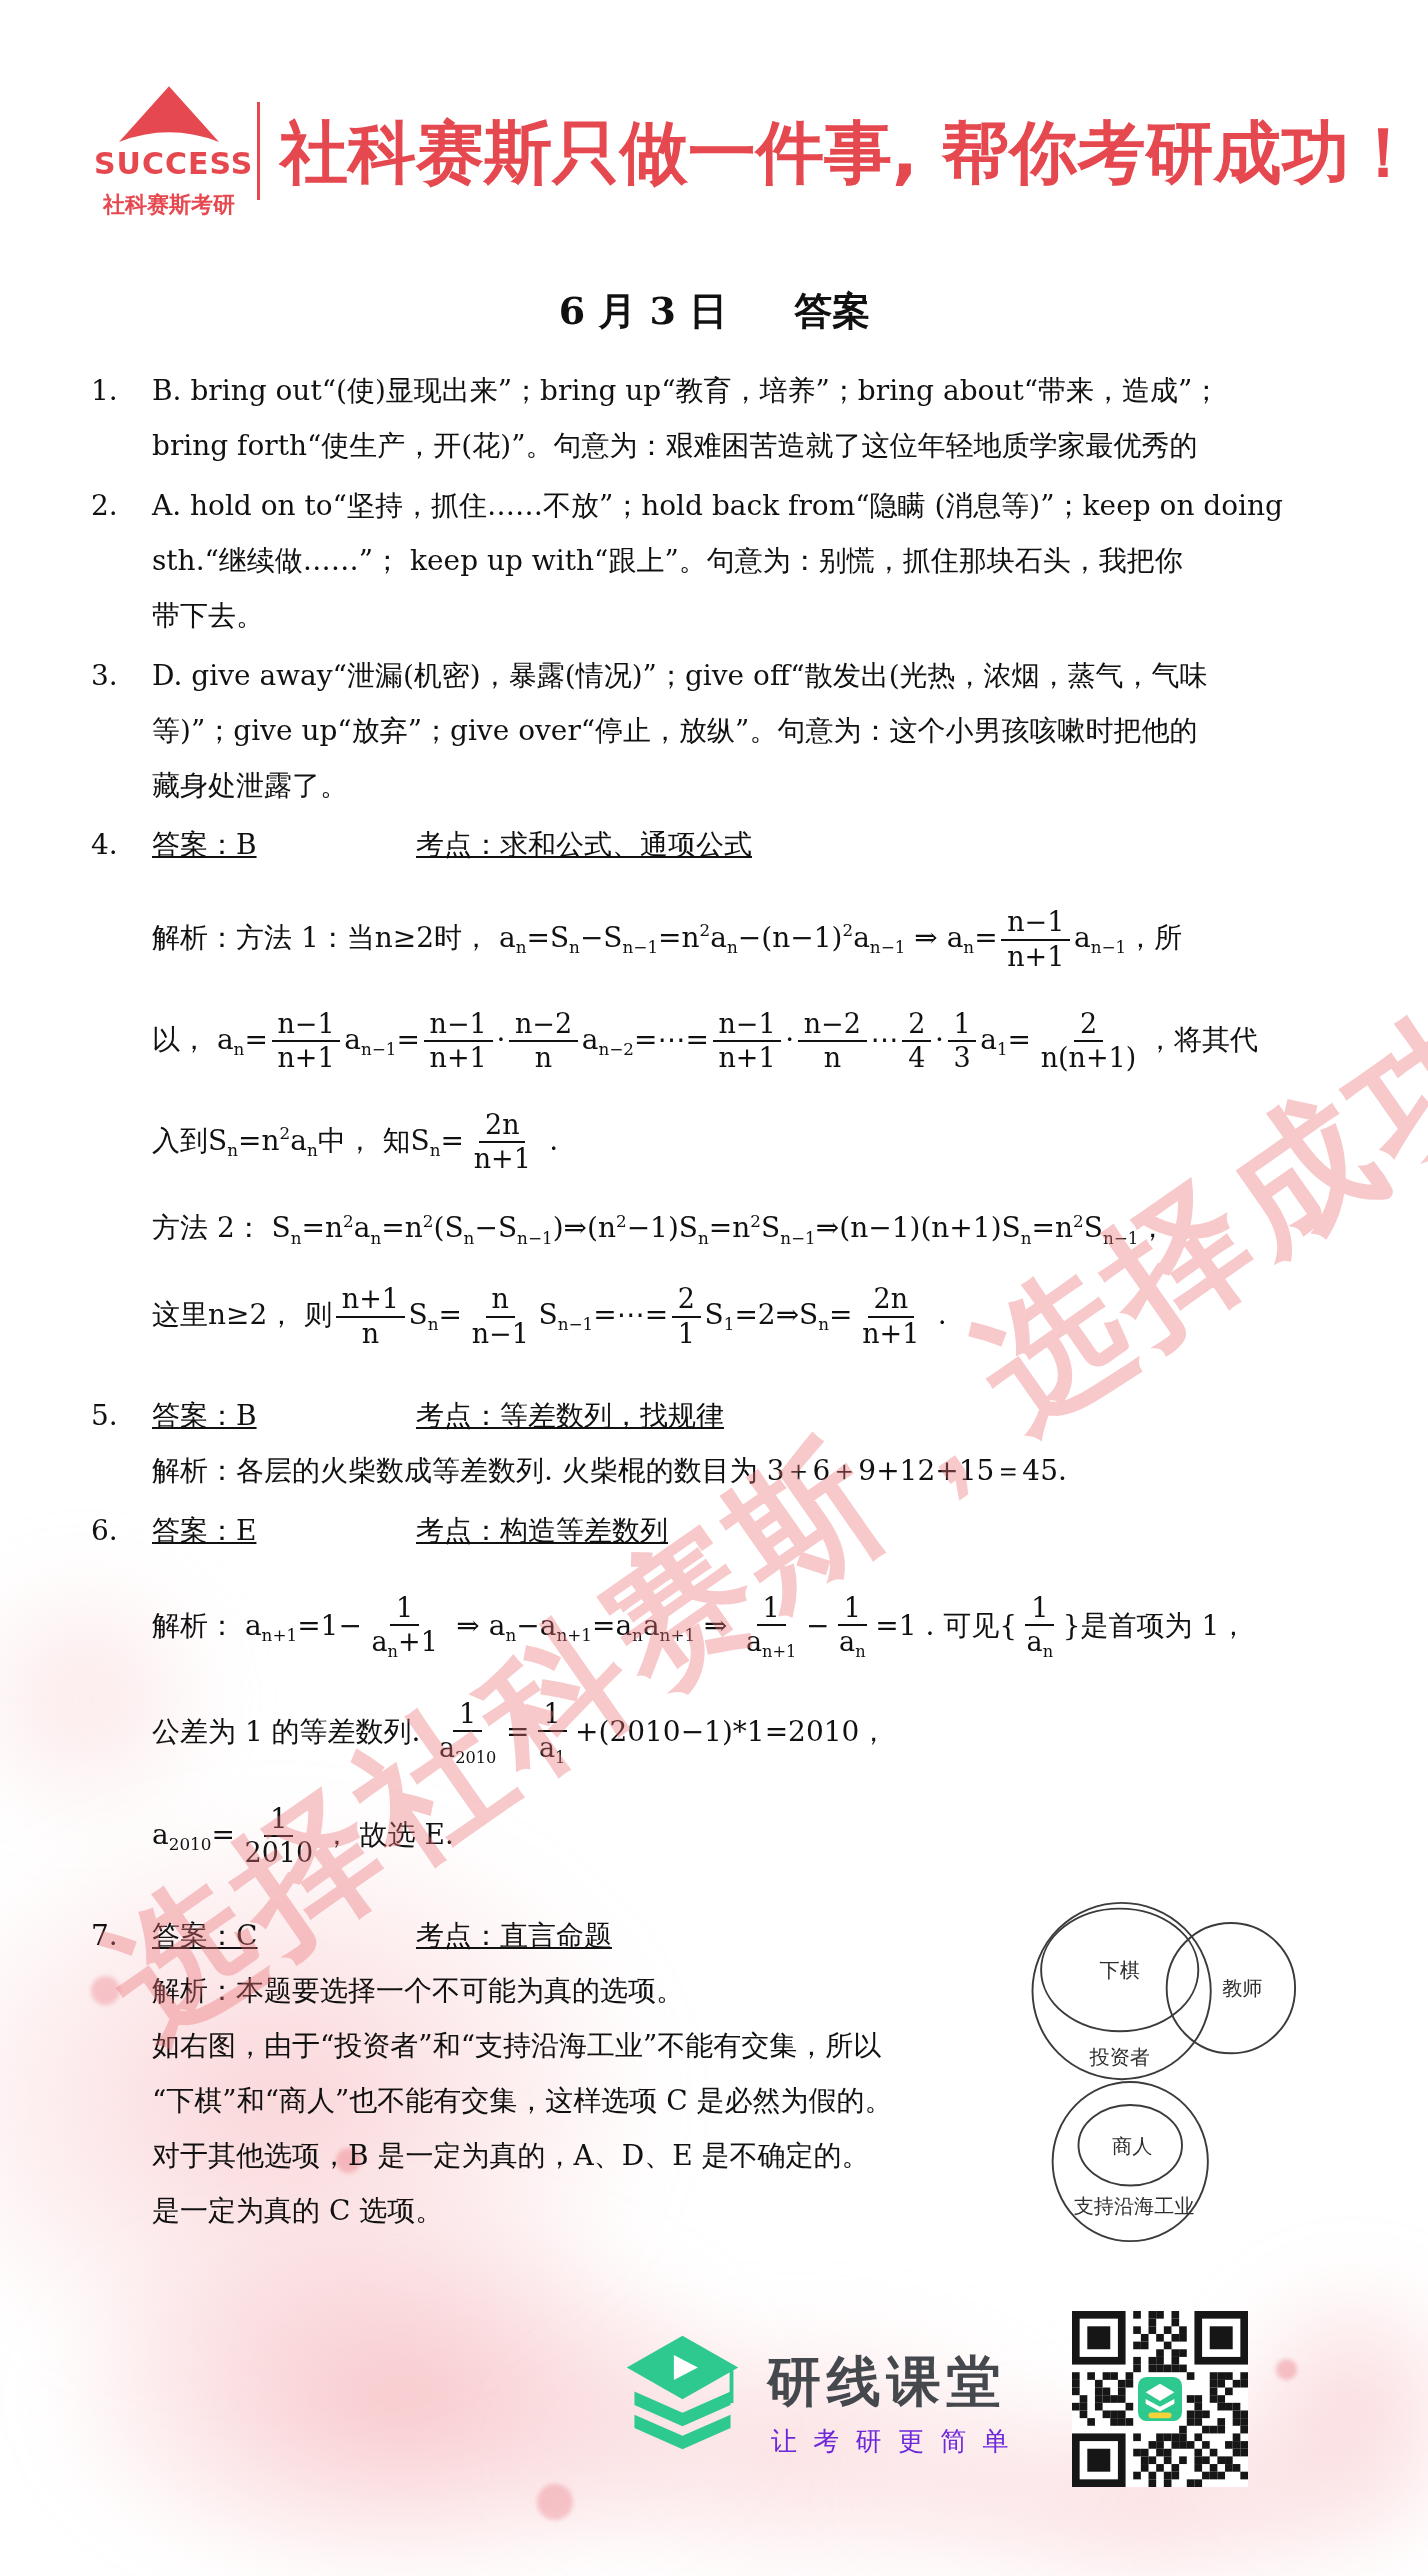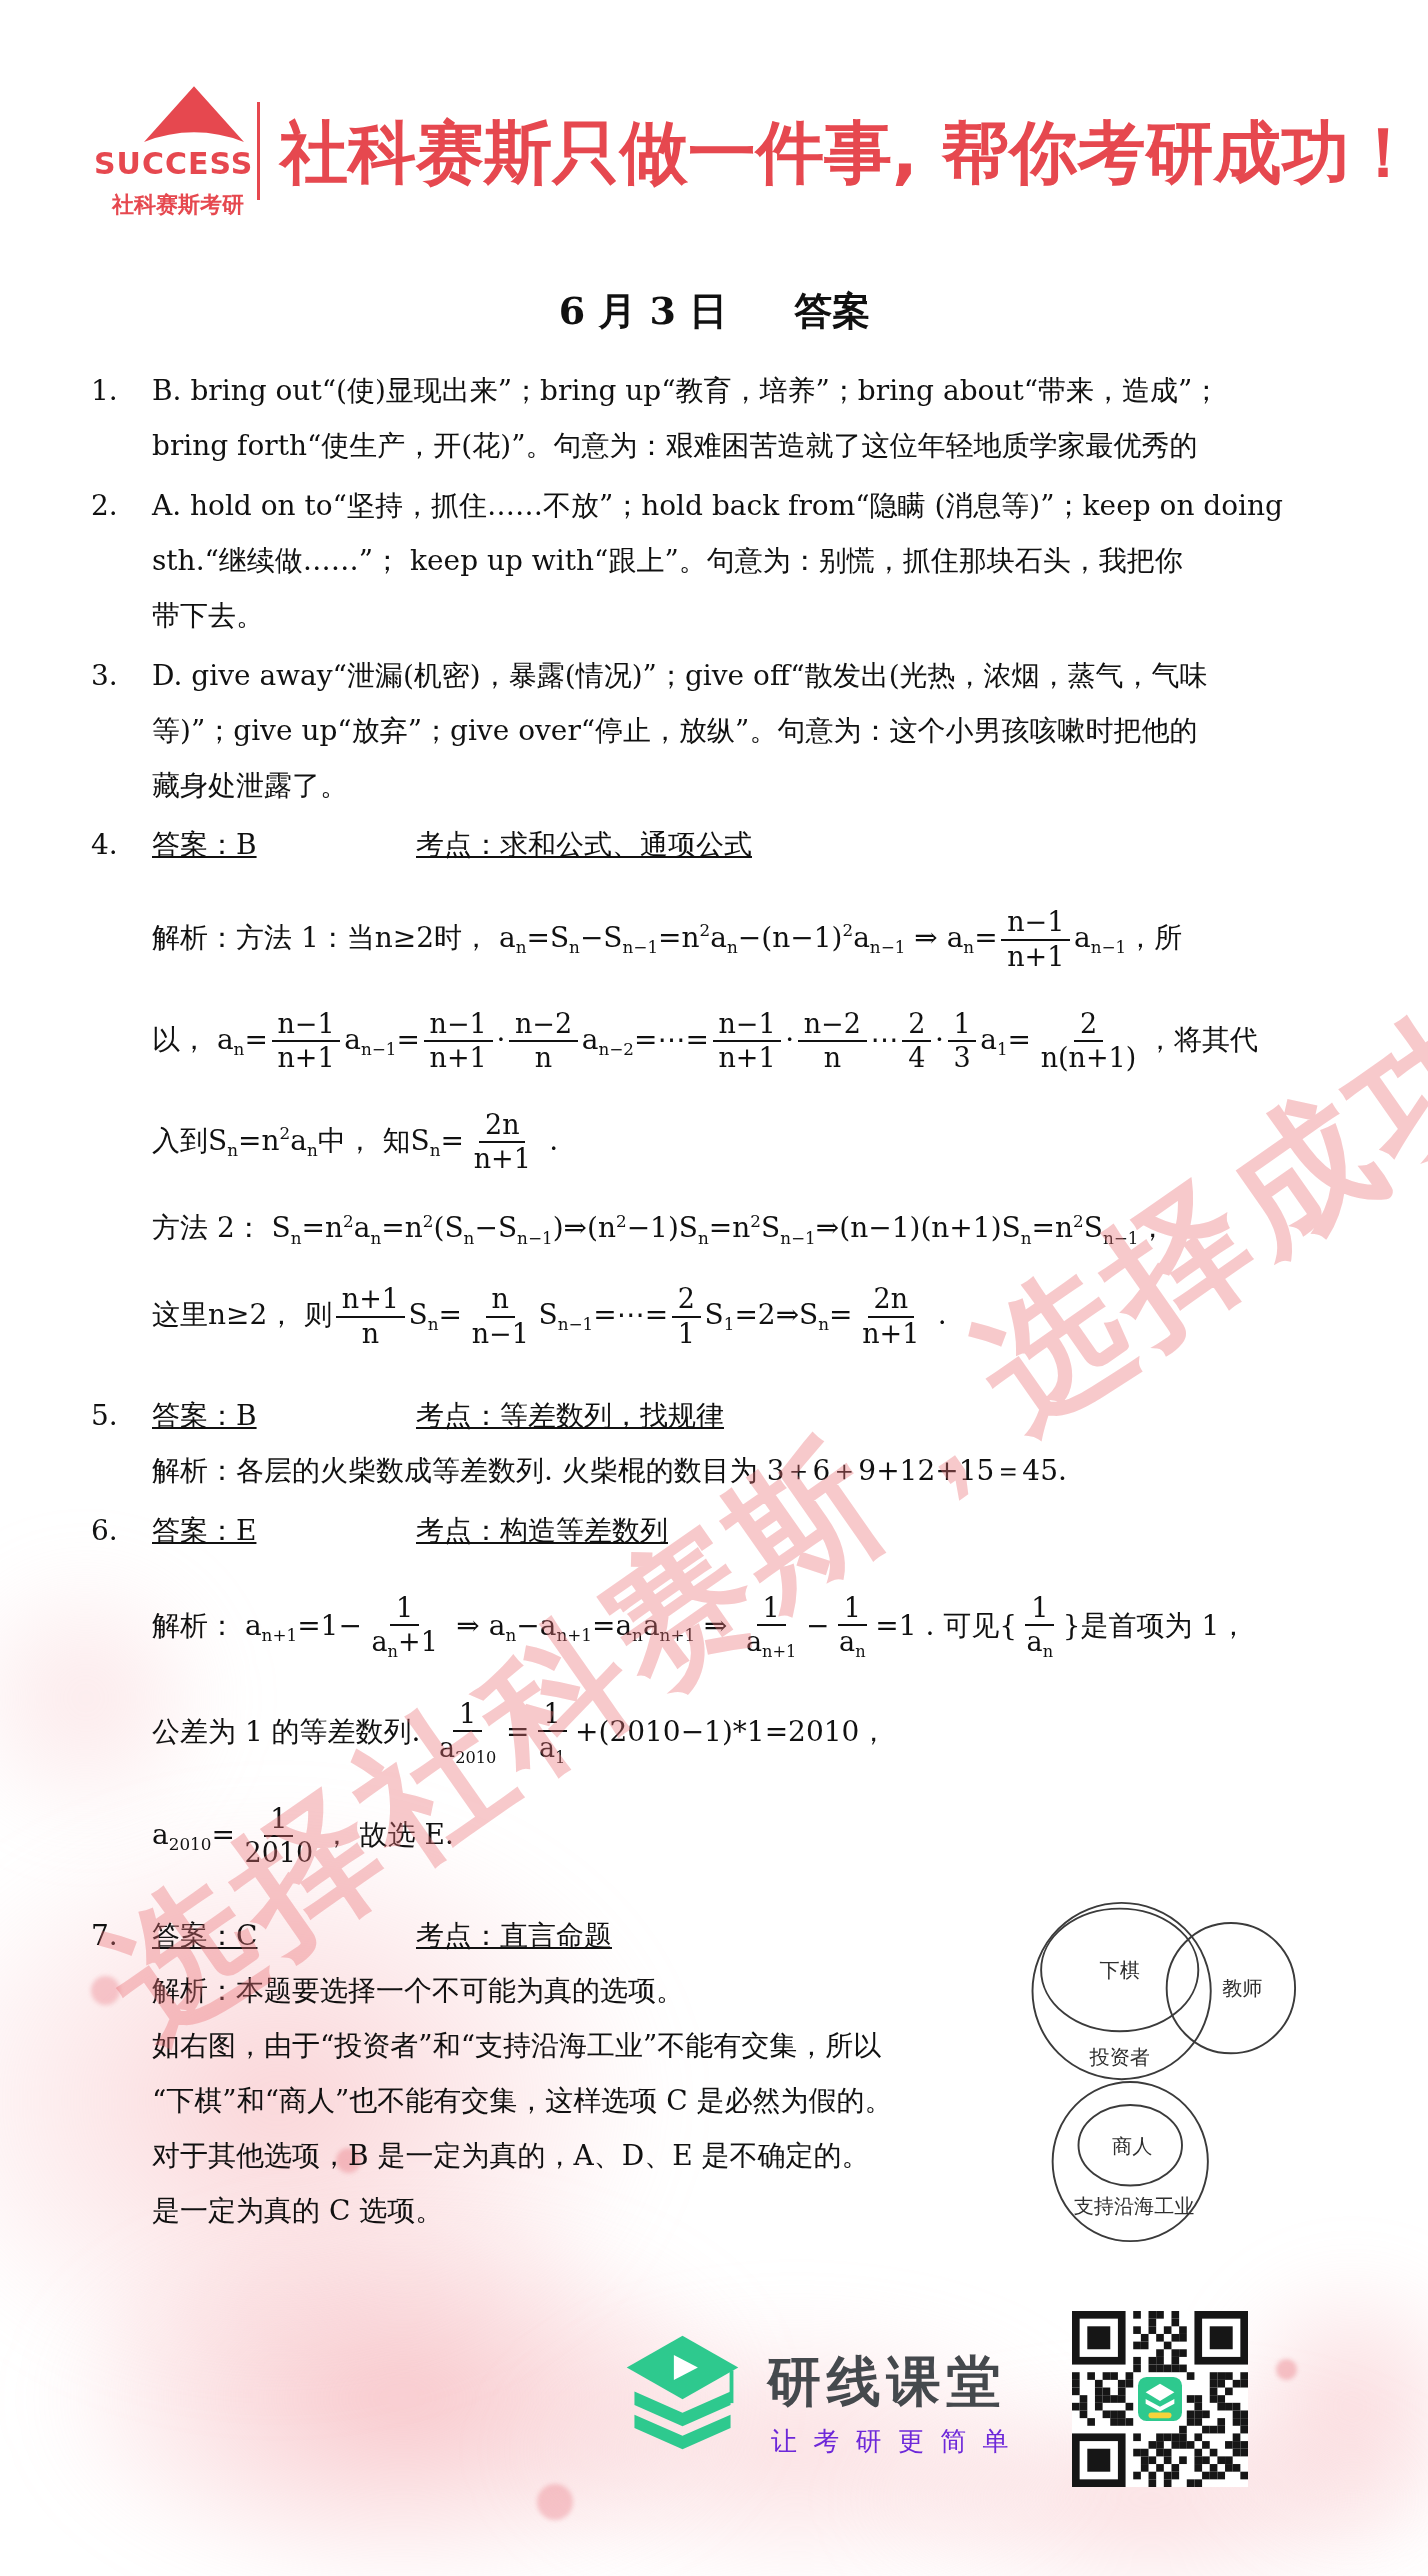--- a/index.html
+++ b/index.html
@@ -17,21 +17,21 @@
   .d1{left:336px;top:2148px;width:25px;height:25px;background:rgba(235,130,140,.45);}
   .d2{left:537px;top:2484px;width:36px;height:36px;background:rgba(235,130,140,.4);}
   .d3{left:1276px;top:2359px;width:21px;height:21px;background:rgba(235,130,140,.45);}
   .d4{left:91px;top:1976px;width:29px;height:29px;background:rgba(235,130,140,.4);}
   
   .watermark{position:absolute;left:125px;top:1904px;z-index:3;pointer-events:none;
     font-size:144px;font-weight:700;letter-spacing:7.7px;white-space:nowrap;
     color:rgba(233,112,118,.38);transform:rotate(-35deg);transform-origin:0 50%;
     font-family:"DejaVu Serif","Liberation Serif",serif;}
   
-  .brand{position:absolute;left:94px;top:86px;width:150px;text-align:right;color:#e6484f;z-index:2;}
+  .brand{position:absolute;left:94px;top:86px;width:150px;text-align:center;color:#e6484f;z-index:2;}
   .brand .word{font-family:"DejaVu Sans","Liberation Sans",sans-serif;font-weight:800;font-size:30px;letter-spacing:1px;line-height:1.05;}
   .brand .sub{font-family:"DejaVu Sans","Liberation Sans",sans-serif;font-weight:700;font-size:22px;margin-top:10px;}
   .hdr-divider{position:absolute;left:257px;top:102px;width:2.9px;height:98px;background:#e6484f;z-index:2;}
   .slogan{position:absolute;left:280px;top:105px;width:1065px;z-index:2;color:#e6484f;
     font-family:"DejaVu Sans","Liberation Sans",sans-serif;font-weight:900;font-size:68px;line-height:96px;letter-spacing:0px;white-space:nowrap;}
   
   .title{position:absolute;left:0;top:270px;width:100%;text-align:center;z-index:2;font-size:38px;font-weight:700;margin-top:16px;}
   .title .gap{display:inline-block;width:67px;}
   
   .content{position:absolute;left:91px;top:363px;width:1261px;z-index:2;}

